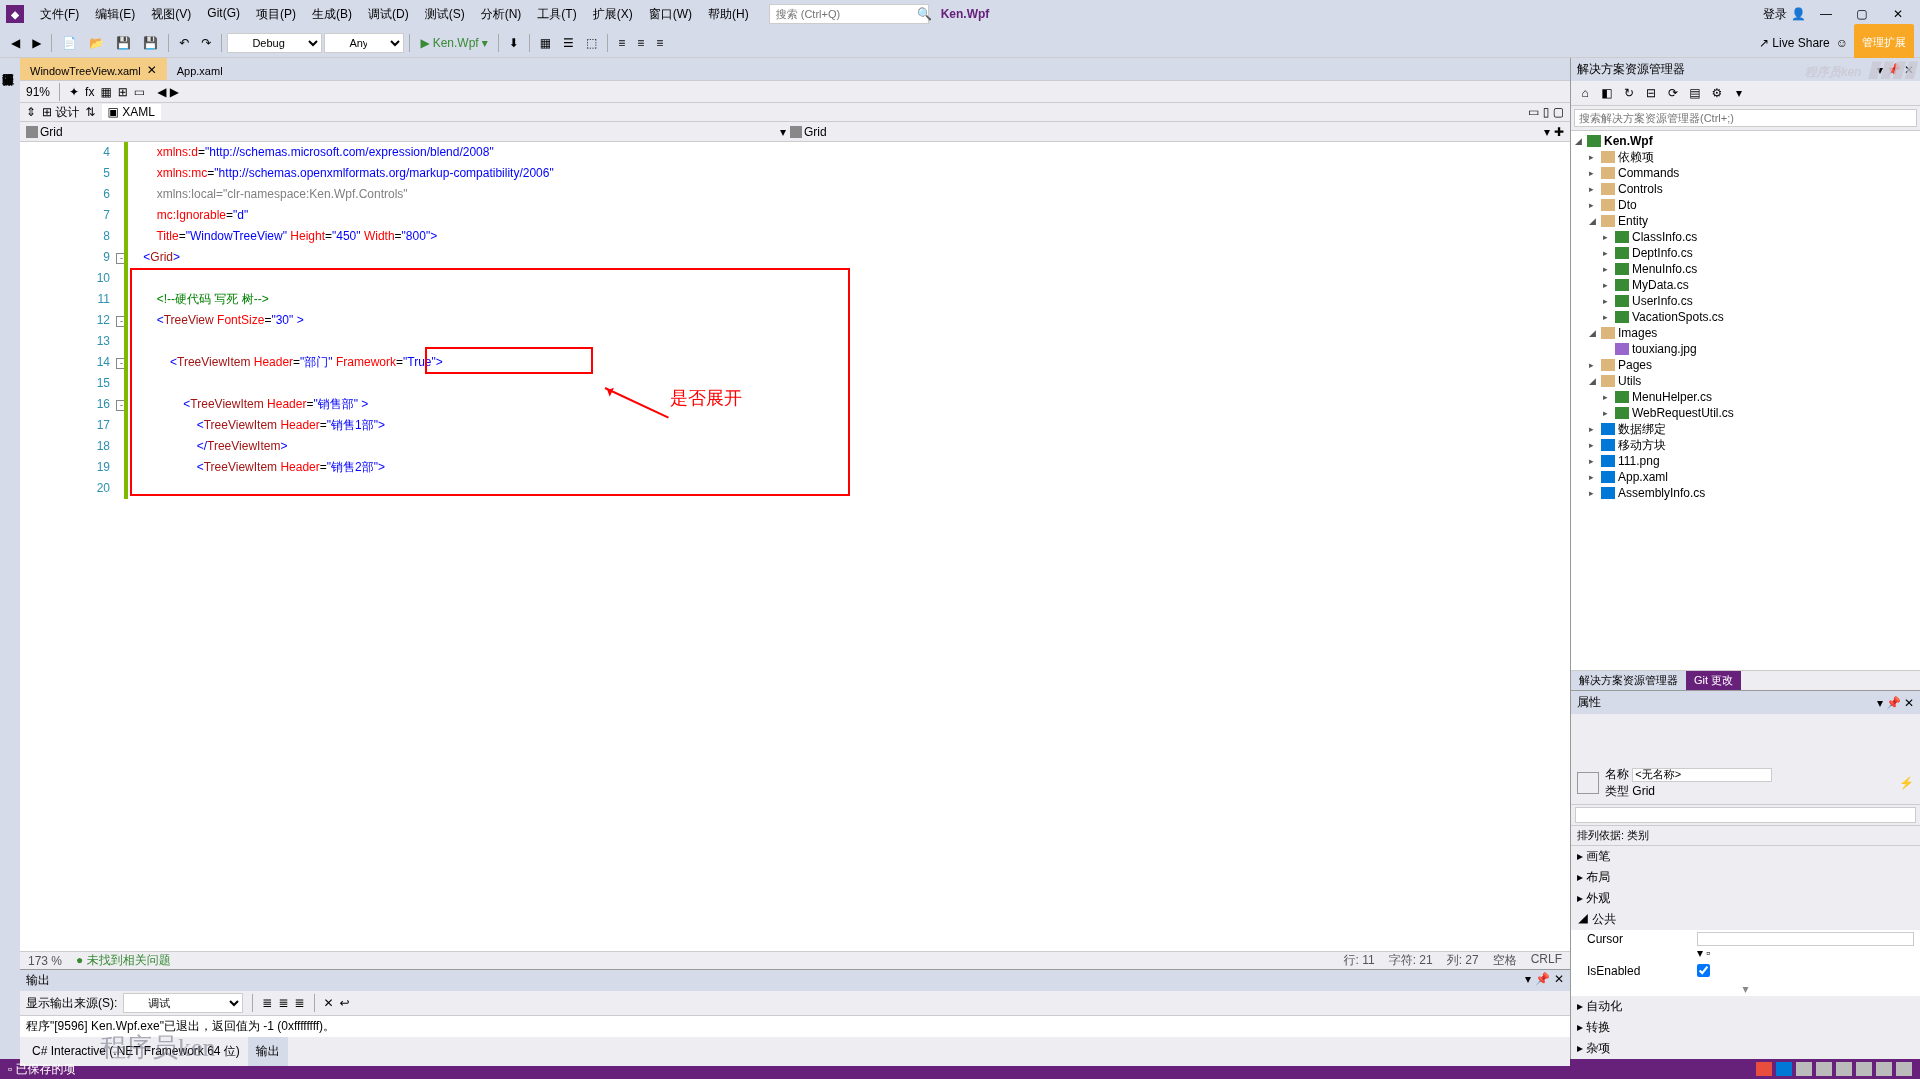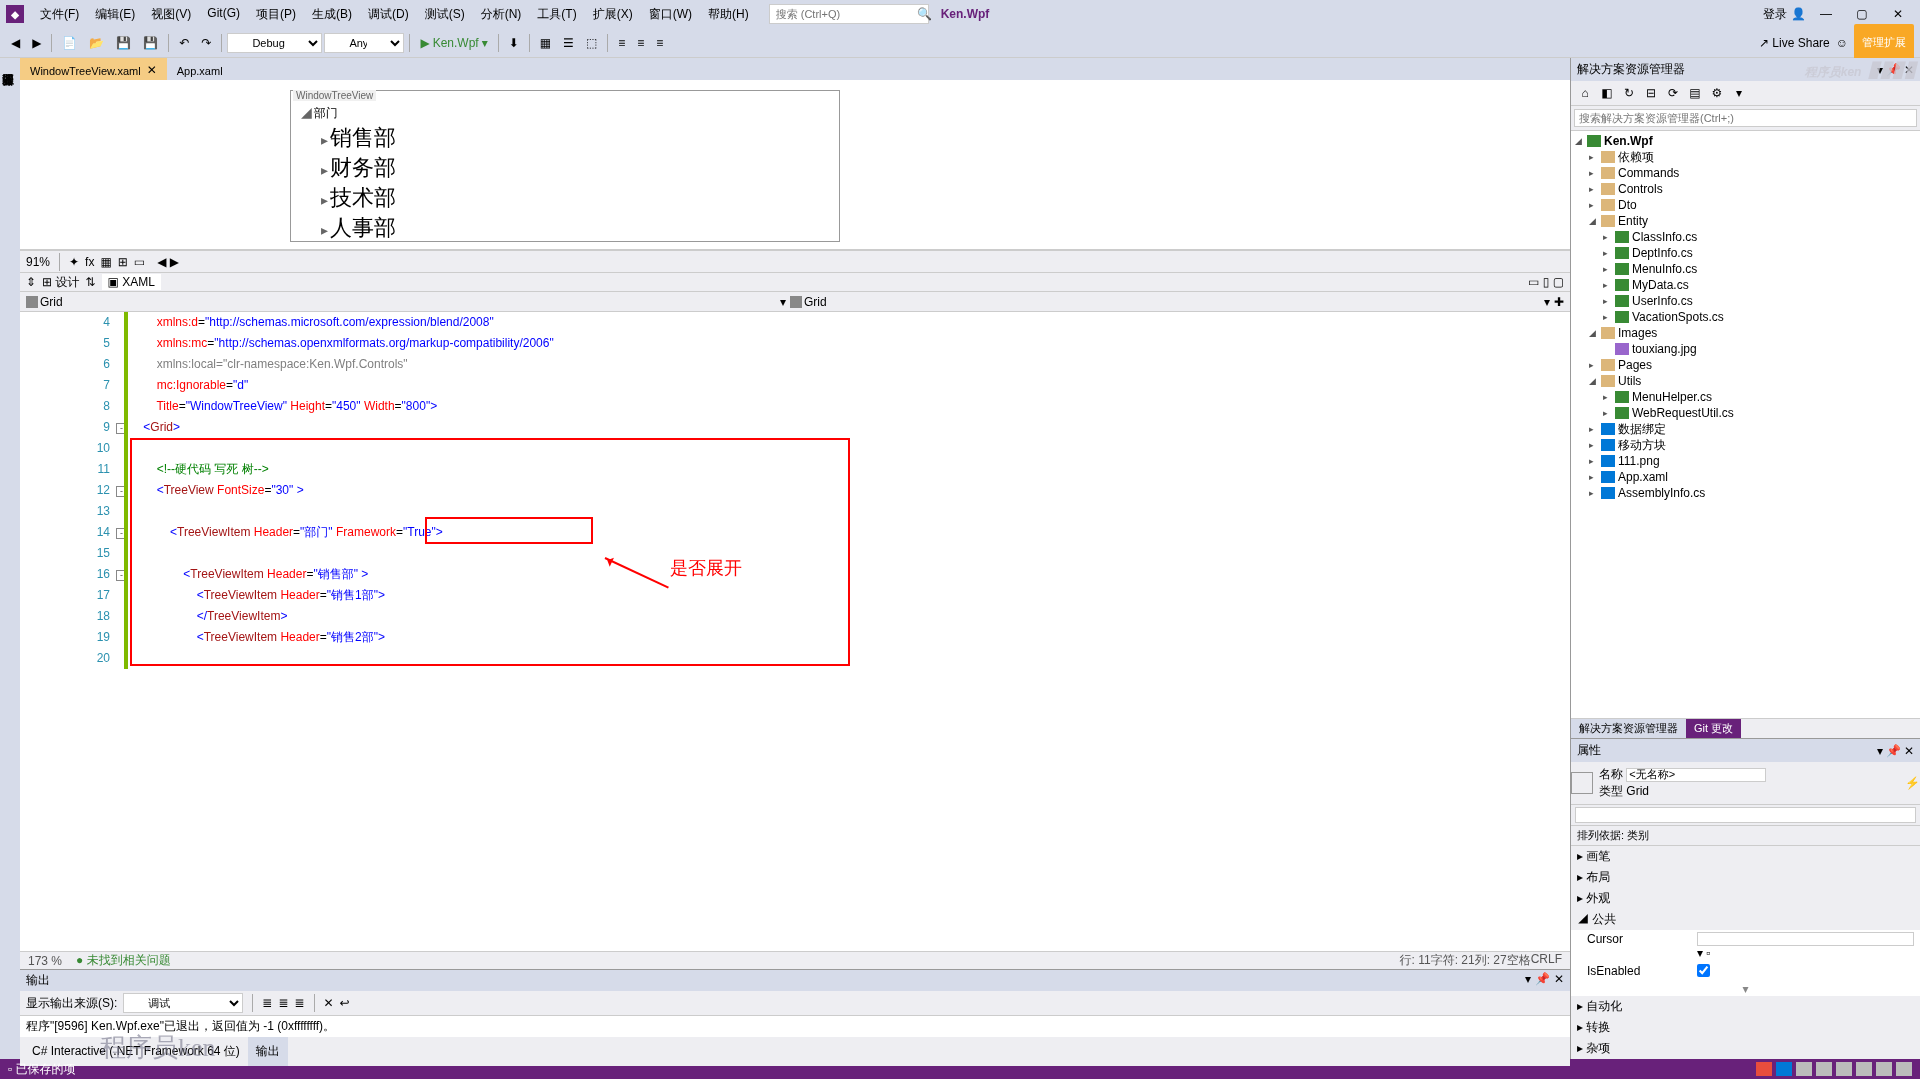--- a/index.html
+++ b/index.html
@@ -58,21 +58,21 @@
 .c-attr { color: #ff0000; }
 .c-green { color: #008000; }
 .c-gray { color: #808080; }
 .red-box { position: absolute; border: 2px solid red; pointer-events: none; }
 .change-bar { position: absolute; left: -6px; width: 4px; background: #7fba00; }
 .annotation { position: absolute; color: red; font-size: 18px; font-family: "SimSun"; }
 .arrow-line { position: absolute; border-top: 2px solid red; transform-origin: left center; }
 .arrow-line::after { content: ''; position: absolute; left: -2px; top: -5px; border: 5px solid transparent; border-right-color: red; }
 
 .code-status { height: 18px; background: #eeeef2; display: flex; align-items: center; padding: 0 8px; font-size: 10px; color: #555; gap: 14px; border-top: 1px solid #ccc; }
-.code-status .right { margin-left: auto; display: flex; }
+.code-status .right { margin-left: auto; display: flex; gap: 14px; }
 
 .output-panel { height: 90px; display: flex; flex-direction: column; border-top: 1px solid #999; }
 .output-title { background: #d6dbe9; padding: 2px 6px; font-size: 11px; display: flex; }
 .output-title .ctrl { margin-left: auto; display: flex; gap: 4px; }
 .output-toolbar { background: #eeeef2; padding: 2px 6px; font-size: 11px; display: flex; align-items: center; gap: 6px; border-bottom: 1px solid #ccc; }
 .output-body { flex: 1; background: white; padding: 2px 6px; font-family: Consolas,monospace; font-size: 11px; position: relative; }
 .watermark { position: absolute; left: 80px; top: 14px; font-size: 26px; color: rgba(120,120,140,0.6); font-family: "SimSun"; }
 .output-tabs { background: #eeeef2; display: flex; padding: 0 4px; font-size: 11px; }
 .output-tab { padding: 6px 8px; }
 .output-tab.active { background: #d6dbe9; }
@@ -91,21 +91,21 @@
 .i-fold { background: #dcb67a; }
 .i-cs { background: #388a34; }
 .i-img { background: #9966cc; }
 .i-xaml { background: #0078d7; }
 .i-proj { background: #388a34; }
 .sol-tabs { display: flex; background: #eeeef2; border-top: 1px solid #ccc; }
 .sol-tab { padding: 2px 8px; font-size: 11px; }
 .sol-tab.active { background: #d6dbe9; }
 
 .props { flex: 0 0 230px; display: flex; flex-direction: column; border-top: 1px solid #999; }
-.prop-head { padding: 4px 0; display: flex; align-items: center; gap: 6px; font-size: 11px; border-bottom: 1px solid #ccc; }
+.prop-head { padding: 4px 6px; display: flex; align-items: center; gap: 6px; font-size: 11px; border-bottom: 1px solid #ccc; margin-top: 48px; }
 .prop-grid-icon { width: 22px; height: 22px; border: 1px solid #999; }
 .prop-search { padding: 2px 4px; border-bottom: 1px solid #ccc; }
 .prop-search input { width: 100%; border: 1px solid #ccc; padding: 1px 3px; font-size: 11px; }
 .prop-sort { padding: 2px 6px; font-size: 11px; border-bottom: 1px solid #ccc; }
 .prop-list { flex: 1; background: white; overflow: auto; font-size: 11px; }
 .prop-cat { padding: 2px 6px; background: #eeeef2; cursor: pointer; }
 .prop-row { display: flex; padding: 2px 6px 2px 16px; }
 .prop-row .k { flex: 0 0 110px; }
 .prop-row .v { flex: 1; }
 .prop-input { border: 1px solid #ccc; width: 100%; font-size: 11px; padding: 0 2px; }
@@ -187,34 +187,20 @@
   <div class="left-strip" id="left-strip">
       <div>服务器资源管理器</div>
     </div>
 
   <div class="center-col">
     <div class="doc-tabs" id="doc-tabs">
         <div class="doc-tab active">WindowTreeView.xaml <span class="close">✕</span></div>
         <div class="doc-tab">App.xaml</div>
       </div>
 
-    <div class="designer">
-      <div class="design-canvas">
-        <span class="design-title">WindowTreeView</span>
-        <div class="tree-preview">
-          <div class="tree-root"><span class="tree-exp">◢</span><span>部门</span></div>
-          <div id="tree-children">
-              <div class="tree-child"><span class="tree-exp">▸</span>销售部</div>
-              <div class="tree-child"><span class="tree-exp">▸</span>财务部</div>
-              <div class="tree-child"><span class="tree-exp">▸</span>技术部</div>
-              <div class="tree-child"><span class="tree-exp">▸</span>人事部</div>
-            </div>
-        </div>
-      </div>
-    </div>
 
     <div class="zoom-bar">
       <span>91%</span>
       <span class="tb-sep"></span>
       <span>✦</span>
       <span>fx</span>
       <span>▦</span>
       <span>⊞</span>
       <span>▭</span>
       <span style="margin-left:6px;">◀ ▶</span>

